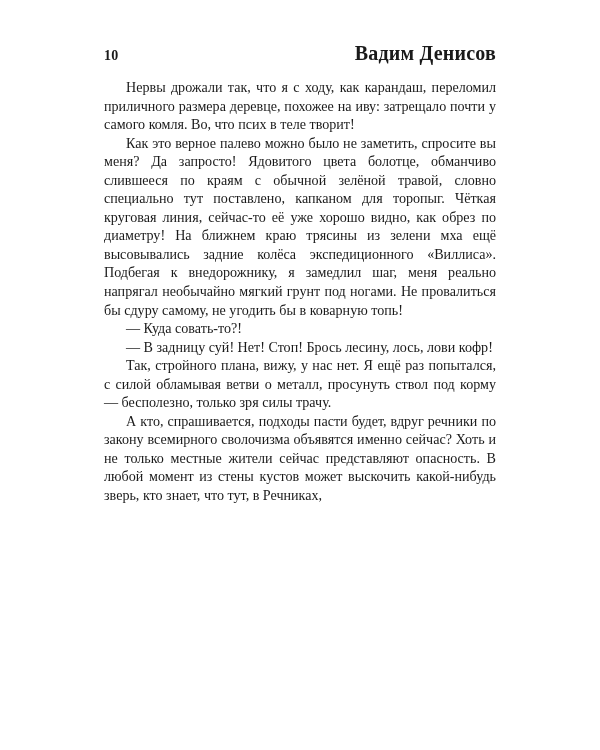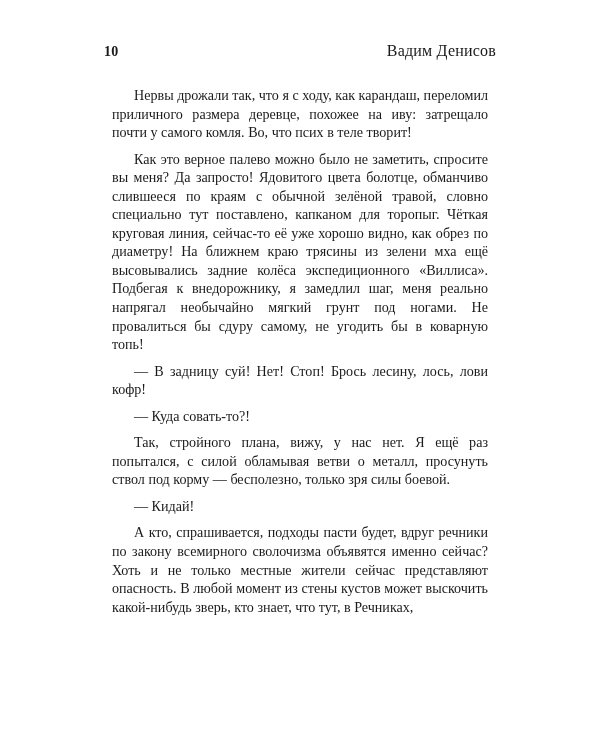--- a/index.html
+++ b/index.html
@@ -32,37 +32,37 @@
     font-size: 13.5px;
   }
   .folio {
     font-family: "Liberation Serif", serif;
     font-weight: bold;
     font-size: 14px;
     letter-spacing: 0.2px;
   }
   .running-title {
     font-family: "Liberation Serif", serif;
-    font-weight: normal;
-    font-size: 16px;
+    font-weight: bold;
+    font-size: 20px;
     letter-spacing: 0.2px;
   }
   .textblock {
     position: absolute;
     top: 78px;
     left: 104px;
     width: 392px;
     font-size: 14.1px;
     line-height: 18.55px;
     text-align: justify;
     text-justify: inter-word;
     hyphens: manual;
   }
   .textblock p {
-    margin: 8px;
+    margin: 0;
     text-indent: 22px;
     font-family: Liberation Serif, serif;
   }
   .textblock p.dialogue {
     text-indent: 22px;
   }
   .textblock p:last-child {
     
   }
 </style>
@@ -72,20 +72,19 @@
 <div class="page">
 
   <div class="header">
     <span class="folio">10</span>
     <span class="running-title">Вадим Денисов</span>
   </div>
 
   <div class="textblock">
     <p>Нервы дрожали так, что я с ходу, как карандаш, переломил приличного размера деревце, похожее на иву: затрещало почти у самого комля. Во, что псих в теле творит!</p>
     <p>Как это верное палево можно было не заметить, спросите вы меня? Да запросто! Ядовитого цвета болотце, обманчиво слившееся по краям с обычной зелёной травой, словно специально тут поставлено, капканом для торопыг. Чёткая круговая линия, сейчас-то её уже хорошо видно, как обрез по диаметру! На ближнем краю трясины из зелени мха ещё высовывались задние колёса экспедиционного «Виллиса». Подбегая к внедорожнику, я замедлил шаг, меня реально напрягал необычайно мягкий грунт под ногами. Не провалиться бы сдуру самому, не угодить бы в коварную топь!</p>
+    <p class="dialogue">— Куда совать-то?!</p>
     <p class="dialogue">— В задницу суй! Нет! Стоп! Брось лесину, лось, лови кофр!</p>
-    <p class="dialogue">— Куда совать-то?!</p>
-    <p>Так, стройного плана, вижу, у нас нет. Я ещё раз попытался, с силой обламывая ветви о металл, просунуть ствол под корму — бесполезно, только зря силы боевой.</p>
-    <p class="dialogue">— Кидай!</p>
+    <p>Так, стройного плана, вижу, у нас нет. Я ещё раз попытался, с силой обламывая ветви о металл, просунуть ствол под корму — бесполезно, только зря силы трачу.</p>
     <p>А кто, спрашивается, подходы пасти будет, вдруг речники по закону всемирного сволочизма объявятся именно сейчас? Хоть и не только местные жители сейчас представляют опасность. В любой момент из стены кустов может выскочить какой-нибудь зверь, кто знает, что тут, в Речниках,</p>
   </div>
 
 </div>
 
 </body></html>

